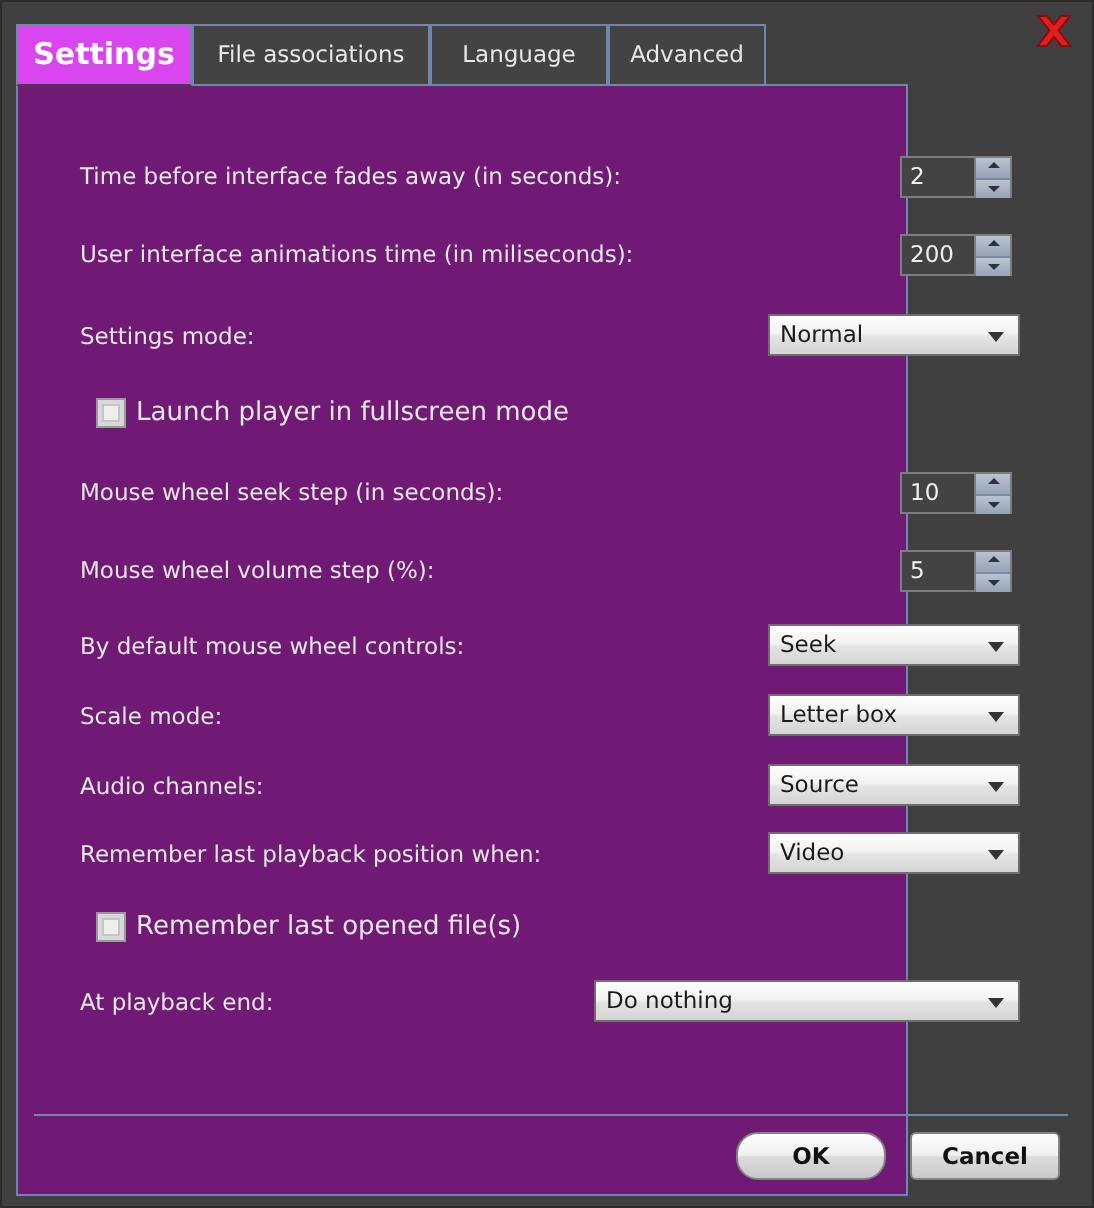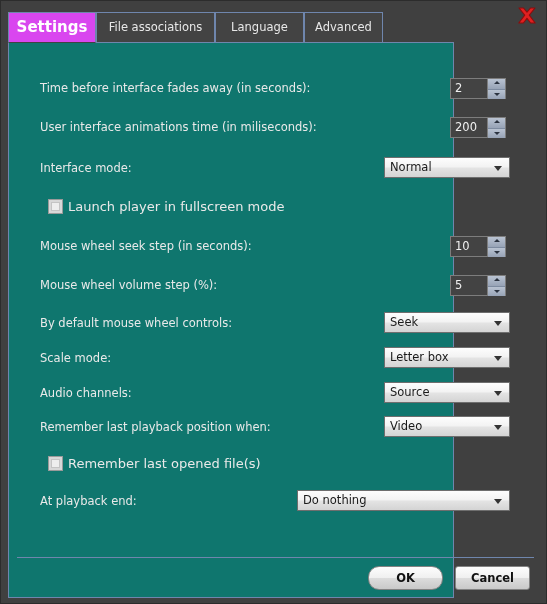--- a/index.html
+++ b/index.html
@@ -74,21 +74,21 @@
   
   #panel {
     position: absolute;
     left: 7px;
     top: 41px;
     width: 446px;
     height: 556px;
     box-sizing: border-box;
     border: 1px solid #6f86ad;
     border-top: 1px solid #6f86ad;
-    background: #0f766e;
+    background: #701a75;
   }
   
   #panel-tab-gap {
     position: absolute;
     left: 1px;
     top: -1px;
     height: 1px;
     background: #424242;
   }
 
@@ -301,21 +301,21 @@
       <div class="spin" style="left:441px;">
         <span class="val">200</span>
         <span class="btns">
           <span class="up"></span>
           <span class="dn"></span>
         </span>
       </div>
     </div>
 
     <div class="row" style="top:114px;">
-      <div class="lbl">Interface mode:</div>
+      <div class="lbl">Settings mode:</div>
       <div class="combo" style="left:375px;width:126px;">
         <span class="txt">Normal</span>
         <span class="arrow"></span>
       </div>
     </div>
 
     <div class="row" style="top:153px;">
       <span class="chk-box">
           <i></i>
         </span>

